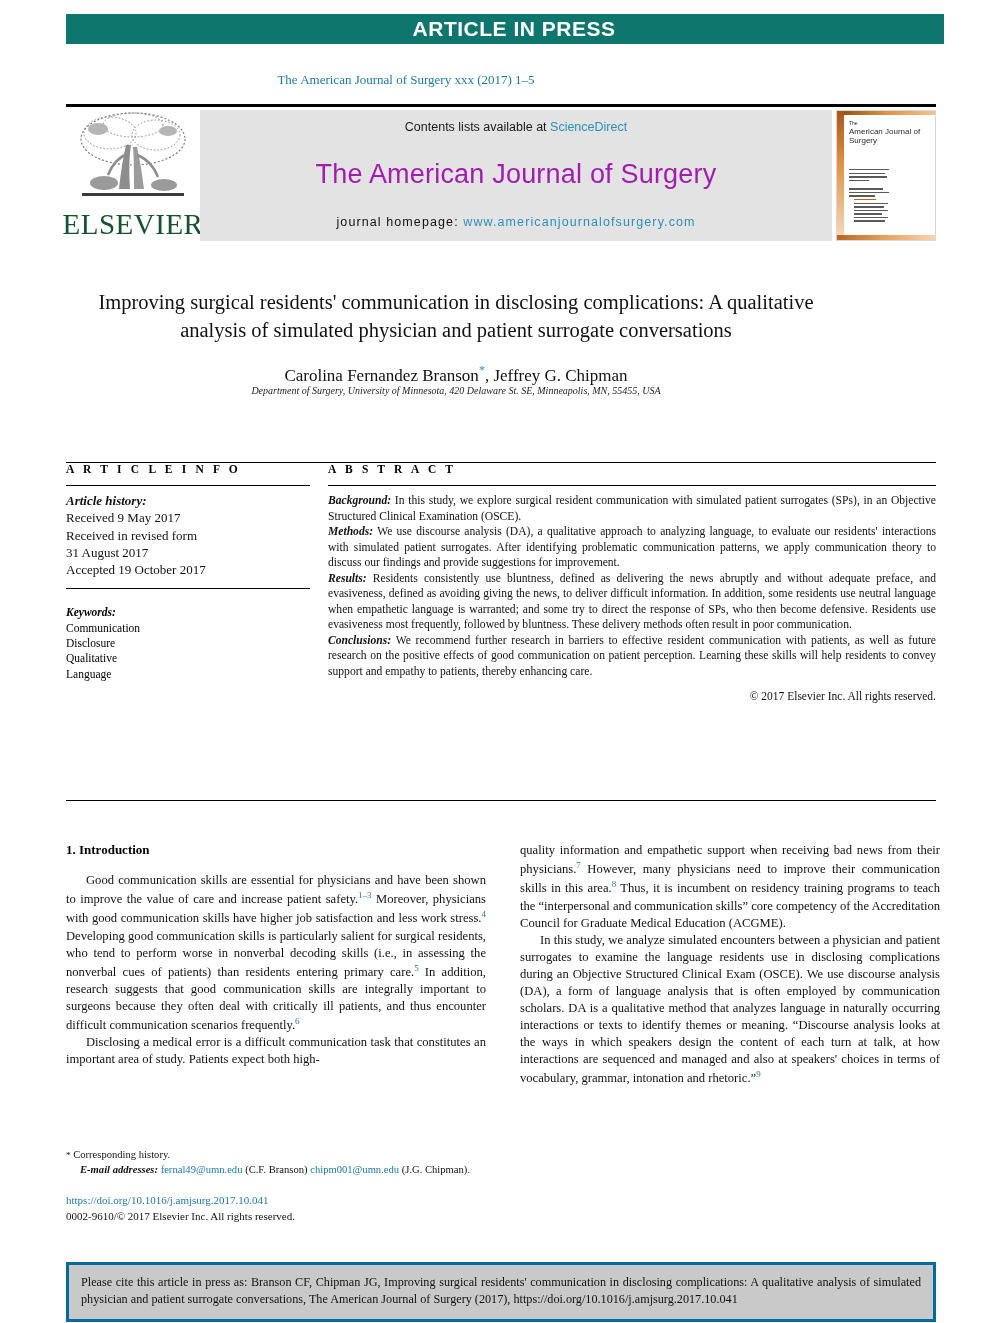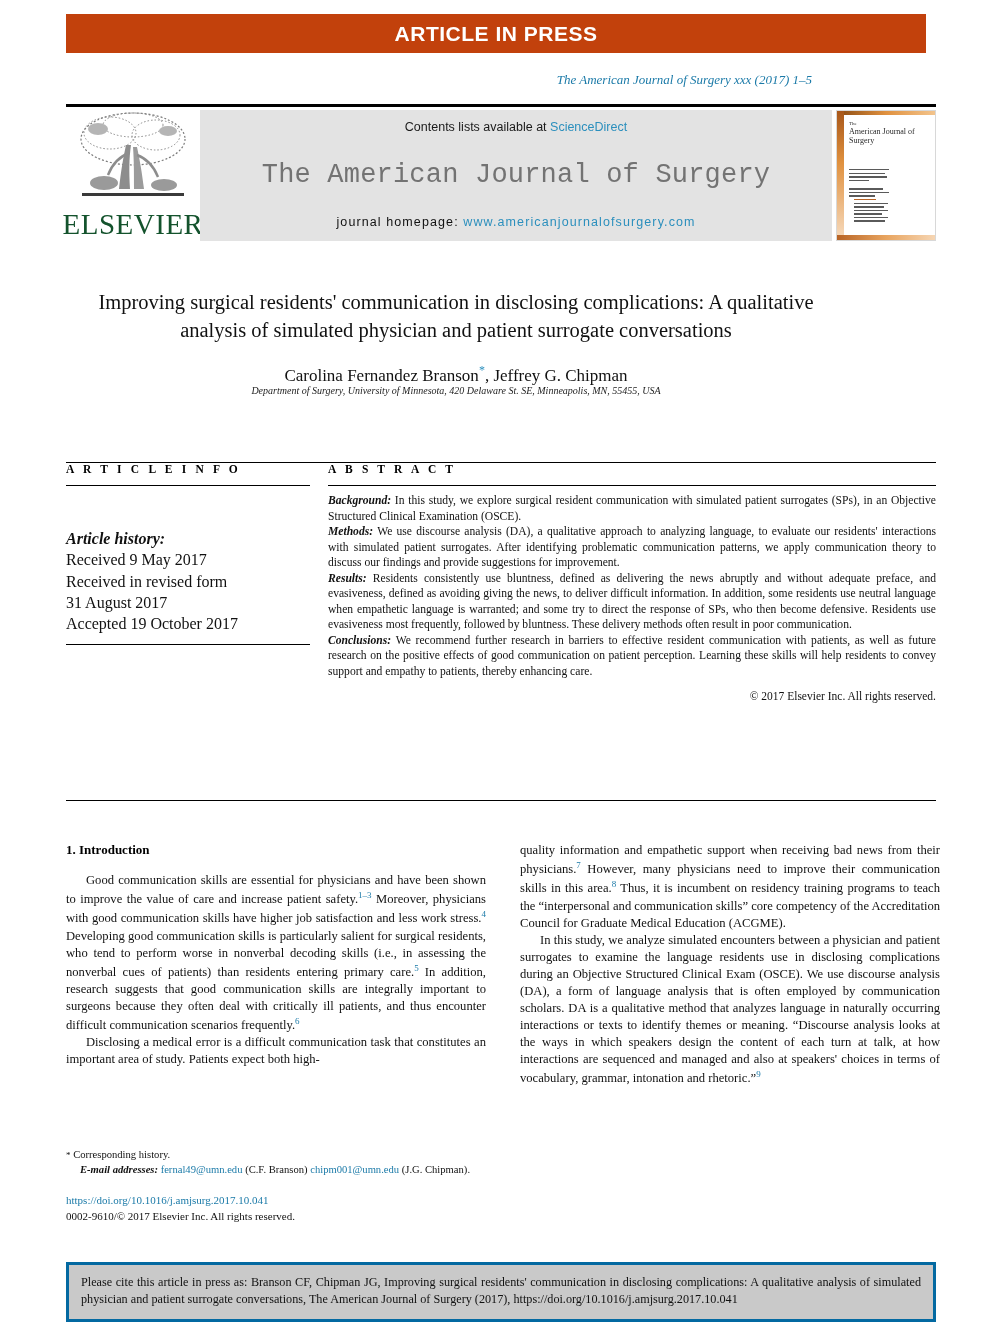--- a/index.html
+++ b/index.html
@@ -21,45 +21,45 @@
     position: relative;
     box-sizing: border-box;
   }
 
   
   .aip-banner {
     position: absolute;
     left: 66px;
     top: 14px;
     width: 860px;
-    height: 39px;
-    background: #c2410c;
+    height: 30px;
+    background: #0f766e;
     display: flex;
     align-items: center;
     justify-content: center;
+    padding-left: 18px;
   }
   .aip-banner span {
     color: #ffffff;
     font-family: "Liberation Sans", "DejaVu Sans", sans-serif;
     font-weight: bold;
     font-size: 21px;
     letter-spacing: 0.5px;
   }
 
   
   .journal-ref {
     position: absolute;
     left: 0;
     top: 72px;
     width: 812px;
-    text-align: right;
+    text-align: center;
     color: #1b7aa8;
     font-size: 13px;
     font-family: "Liberation Serif", serif;
-    font-style: italic;
   }
 
   
   .masthead {
     position: absolute;
     left: 66px;
     top: 104px;
     width: 870px;
     height: 134px;
     border-top: 3px solid #000;
@@ -101,23 +101,23 @@
     padding: 10px 0 12px 0;
     box-sizing: border-box;
   }
   .contents-line {
     font-family: "Liberation Sans", sans-serif;
     font-size: 12.5px;
     color: #1a1a1a;
   }
   .sciencedirect-link { color: #2b8fbd; }
   .journal-title-big {
-    font-family: Liberation Mono, monospace;
+    font-family: Liberation Sans, sans-serif;
     font-size: 27px;
-    color: #737373;
+    color: #a21caf;
     letter-spacing: 0.2px;
   }
   .homepage-line {
     font-family: "Liberation Sans", sans-serif;
     font-size: 12.5px;
     letter-spacing: 1.1px;
     color: #111;
   }
   .homepage-url { color: #2b8fbd; }
 
@@ -139,21 +139,21 @@
     position: absolute; left: 0; top: 0; bottom: 0; width: 7px;
     background: linear-gradient(180deg, #a8571a, #e0913f 40%, #f7dcc0);
   }
   .cover-band-bottom {
     position: absolute; left: 0; right: 0; bottom: 0; height: 5px;
     background: linear-gradient(90deg, #b86426, #e8a45f, #f6d6b4);
   }
   .cover-title {
     position: absolute;
     left: 12px; top: 10px; right: 5px;
-    font-family: Liberation Serif, serif;
+    font-family: Liberation Sans, sans-serif;
     font-size: 8px;
     color: #2a2a2a;
     line-height: 1.15;
   }
   .cover-title .the { font-size: 5px; display: block; }
   .cover-lines { position: absolute; left: 12px; bottom: 16px; right: 8px; }
   .cover-col { display: inline-block; vertical-align: top; }
   .cline { background: #5a5a5a; height: 1.4px; margin-bottom: 2.2px; }
 
   
@@ -193,21 +193,21 @@
   .col-abstract { flex: 1 1 auto; }
   .sec-head {
     font-family: "Liberation Serif", serif;
     font-weight: bold;
     font-size: 11.5px;
     letter-spacing: 3.2px;
     color: #000;
     margin-bottom: 10px;
   }
   .rule { border-top: 1px solid #000; }
-  .info-group { padding-top: 6px; font-size: 16px; line-height: 1.33; margin-top: 36px; }
+  .info-group { padding-top: 6px; font-size: 13px; line-height: 1.33; }
   .info-label { font-style: italic; font-weight: bold; }
   .info-group div { color: #111; }
   .kw-group { margin-top: 10px; padding-top: 6px; font-size: 11.5px; line-height: 1.33; }
 
   .abstract-body {
     padding-top: 7px;
     font-size: 11.6px;
     line-height: 1.34;
     text-align: justify;
     color: #111;
@@ -381,20 +381,27 @@
       <div class="sec-head">A R T I C L E   I N F O</div>
       <div class="rule"></div>
       <div class="info-group">
         <div class="info-label">Article history:</div>
         <div>Received 9 May 2017</div>
         <div>Received in revised form</div>
         <div>31 August 2017</div>
         <div>Accepted 19 October 2017</div>
       </div>
       <div class="rule" style="margin-top:10px;"></div>
+      <div class="kw-group">
+        <div class="info-label">Keywords:</div>
+        <div>Communication</div>
+        <div>Disclosure</div>
+        <div>Qualitative</div>
+        <div>Language</div>
+      </div>
     </div>
 
     <div class="col-abstract">
       <div class="sec-head">A B S T R A C T</div>
       <div class="rule"></div>
       <div class="abstract-body">
         <p><span class="abs-label">Background:</span><span> In this study, we explore surgical resident communication with simulated patient surrogates (SPs), in an Objective Structured Clinical Examination (OSCE).</span></p>
         <p><span class="abs-label">Methods:</span><span> We use discourse analysis (DA), a qualitative approach to analyzing language, to evaluate our residents' interactions with simulated patient surrogates. After identifying problematic communication patterns, we apply communication theory to discuss our findings and provide suggestions for improvement.</span></p>
         <p><span class="abs-label">Results:</span><span> Residents consistently use bluntness, defined as delivering the news abruptly and without adequate preface, and evasiveness, defined as avoiding giving the news, to deliver difficult information. In addition, some residents use neutral language when empathetic language is warranted; and some try to direct the response of SPs, who then become defensive. Residents use evasiveness most frequently, followed by bluntness. These delivery methods often result in poor communication.</span></p>
         <p><span class="abs-label">Conclusions:</span><span> We recommend further research in barriers to effective resident communication with patients, as well as future research on the positive effects of good communication on patient perception. Learning these skills will help residents to convey support and empathy to patients, thereby enhancing care.</span></p>

